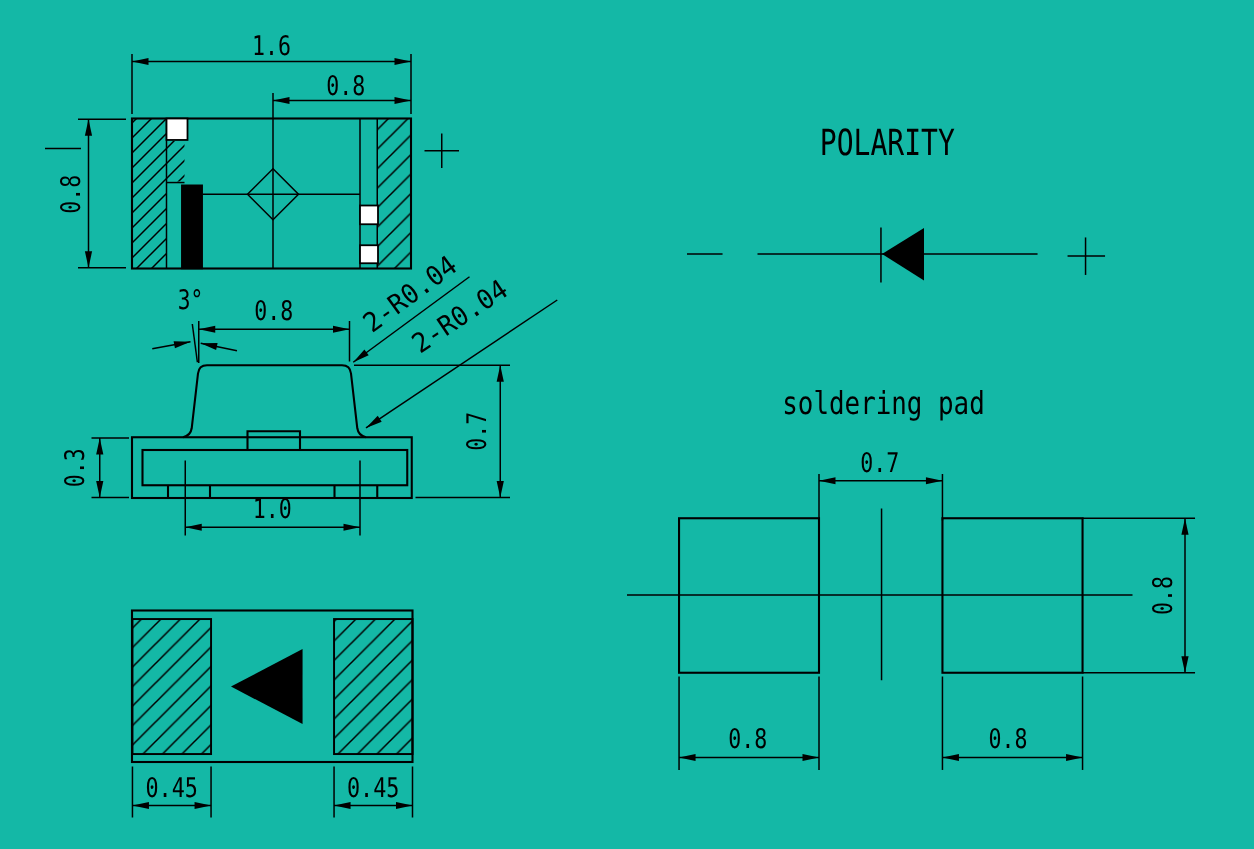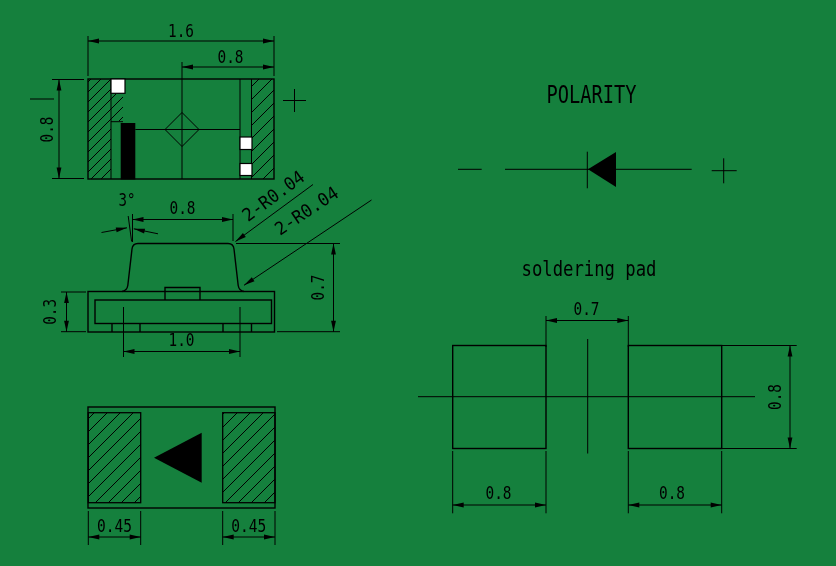--- a/index.html
+++ b/index.html
@@ -1,16 +1,16 @@
 <!DOCTYPE html>
 <html><head>
 <meta charset="utf-8">
 <style>
   html,body{margin:0;padding:0;background:#ffffff;}
-  .sheet{position:relative;width:836px;height:566px;background:#15803d;overflow:hidden;}
+  .sheet{position:relative;width:836px;height:566px;background:#14b8a6;overflow:hidden;}
   svg{display:block;}
   .t{font-family:"DejaVu Sans Mono",monospace;fill:#000;}
   .dim{font-size:18px;}
   .title{font-size:24px;}
   .title2{font-size:21px;}
   .leader-t{font-size:18px;}
   .obj{stroke:#000;stroke-width:1.4;fill:none;}
   .thin{stroke:#000;stroke-width:1;fill:none;}
   .solid{fill:#000;stroke:none;}
   .whitebox{fill:#fff;stroke:#000;stroke-width:1.2;}

